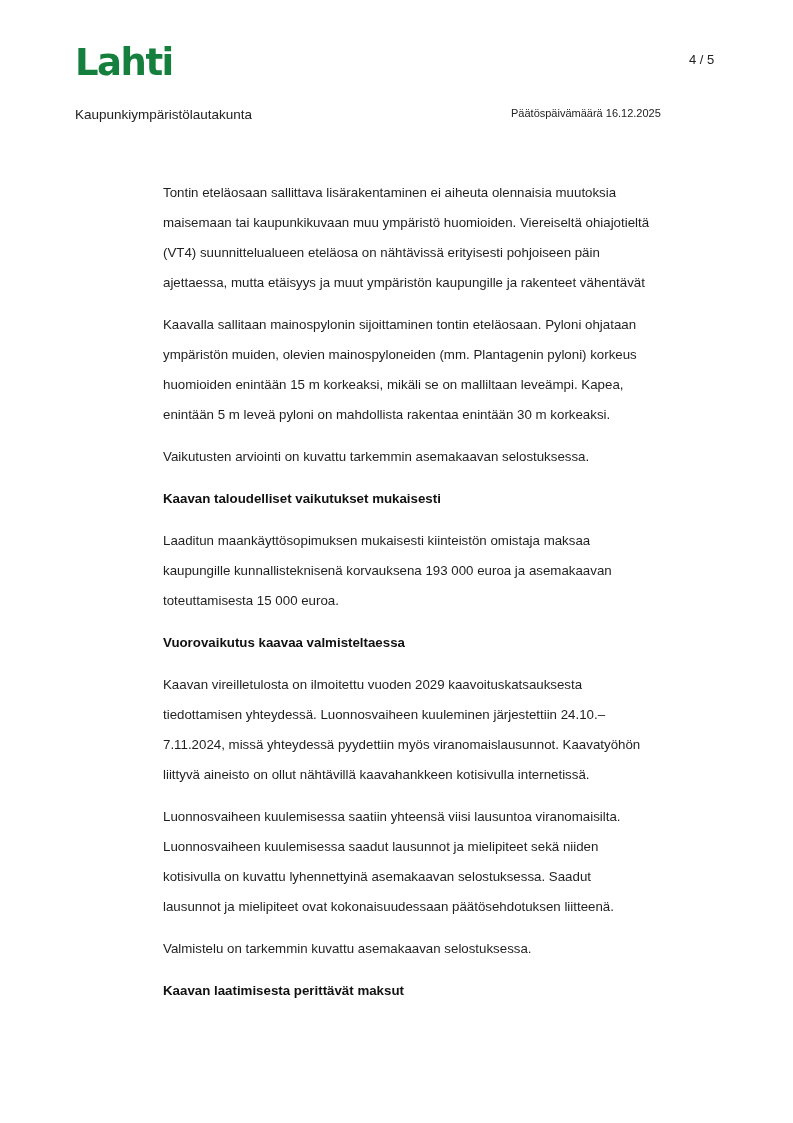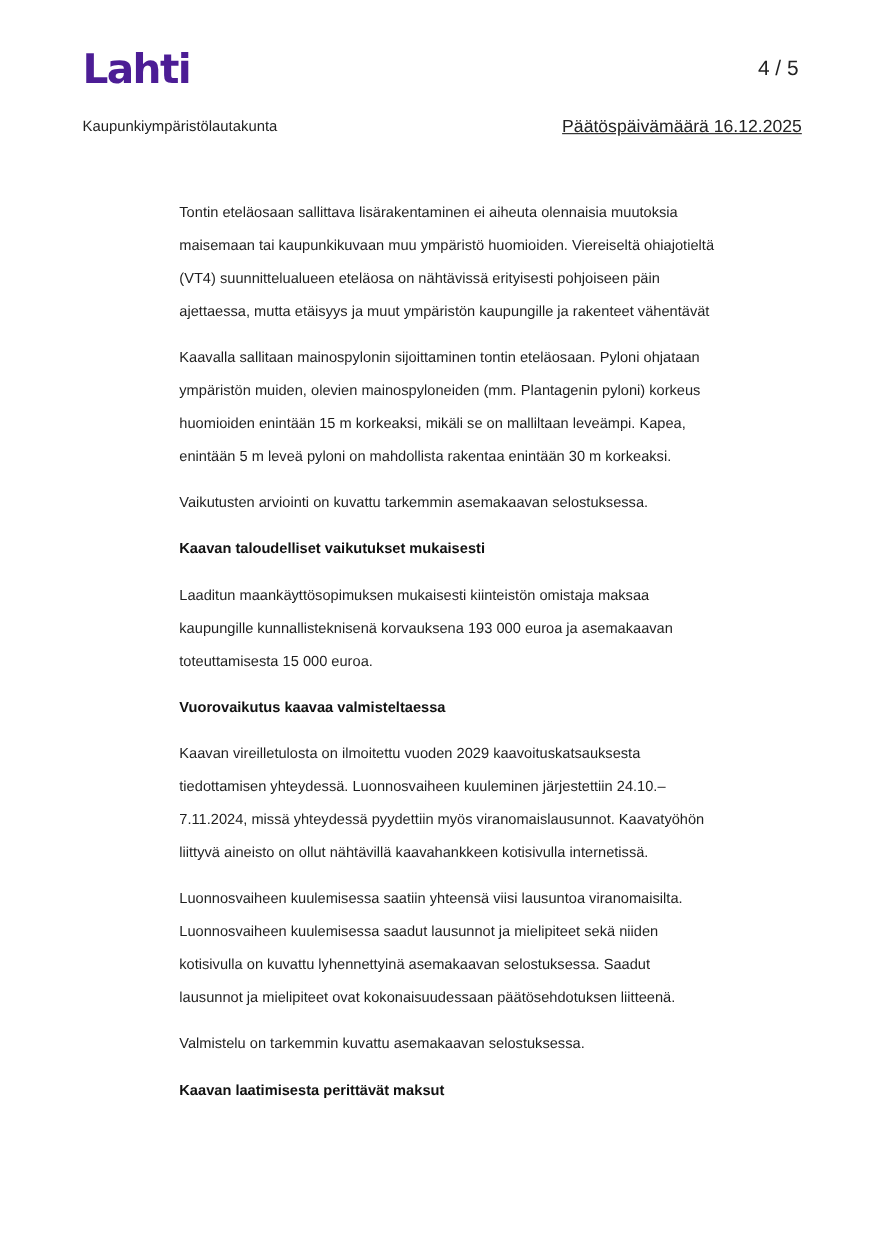--- a/index.html
+++ b/index.html
@@ -3,30 +3,30 @@
 <meta charset="utf-8">
 <style>
   html, body { margin: 0; padding: 0; background: #ffffff; }
   body {
     width: 793px; height: 1123px; position: relative; overflow: hidden;
     font-family: "Liberation Sans", sans-serif; color: #1a1a1a;
   }
   .logo {
     position: absolute; left: 75px; top: 44px;
     font-family: "DejaVu Sans", sans-serif; font-weight: bold;
-    font-size: 37px; letter-spacing: -1.5px; color: #4c1d95; line-height: 1;
+    font-size: 37px; letter-spacing: -1.5px; color: #15803d; line-height: 1;
   }
   .page-num {
-    position: absolute; left: 689px; top: 52px; font-size: 19px; color: #222;
+    position: absolute; left: 689px; top: 52px; font-size: 13px; color: #222;
   }
   .org {
     position: absolute; left: 75px; top: 107px; font-size: 13.5px; color: #222;
   }
   .date {
-    position: absolute; left: 511px; top: 107px; font-size: 16px; color: #222; text-decoration: underline;
+    position: absolute; left: 511px; top: 107px; font-size: 11px; color: #222;
   }
   .content {
     position: absolute; left: 163px; top: 178px; width: 560px;
     font-size: 13.3px; line-height: 30px; color: #1f1f1f;
   }
   .content p { margin: 0 0 12px 0; }
   .content .line { display: block; white-space: nowrap; }
   .content h3 {
     margin: 0 0 12px 0; font-size: 13.3px; font-weight: bold; line-height: 30px; color: #111;
   }

